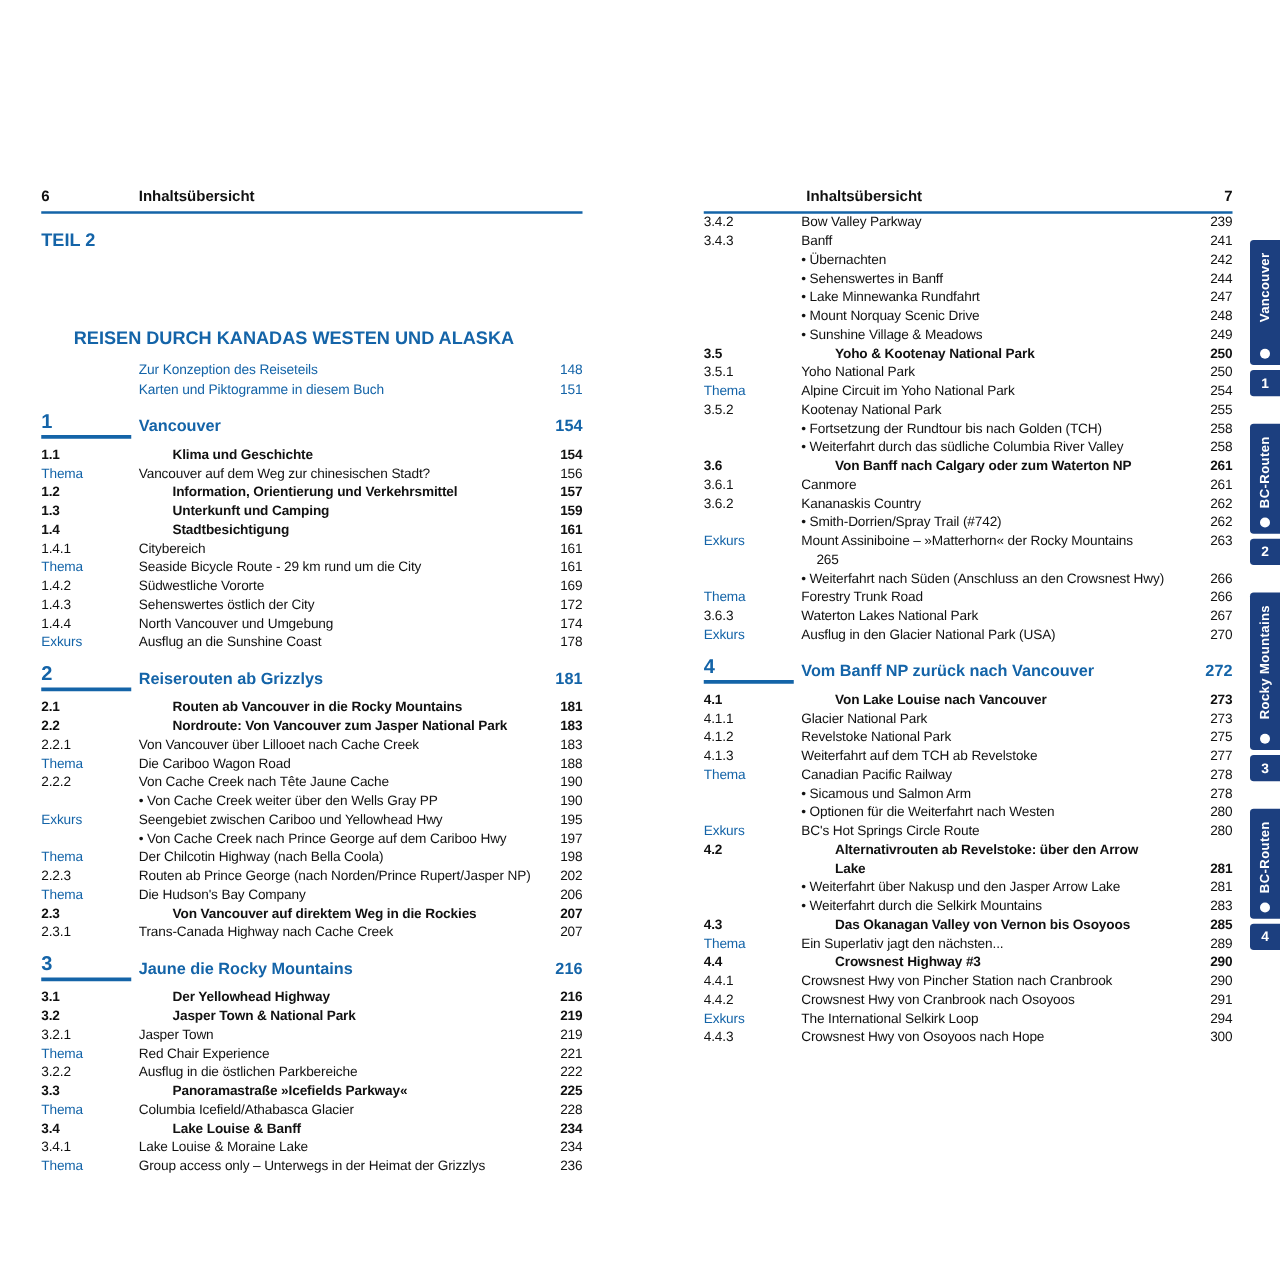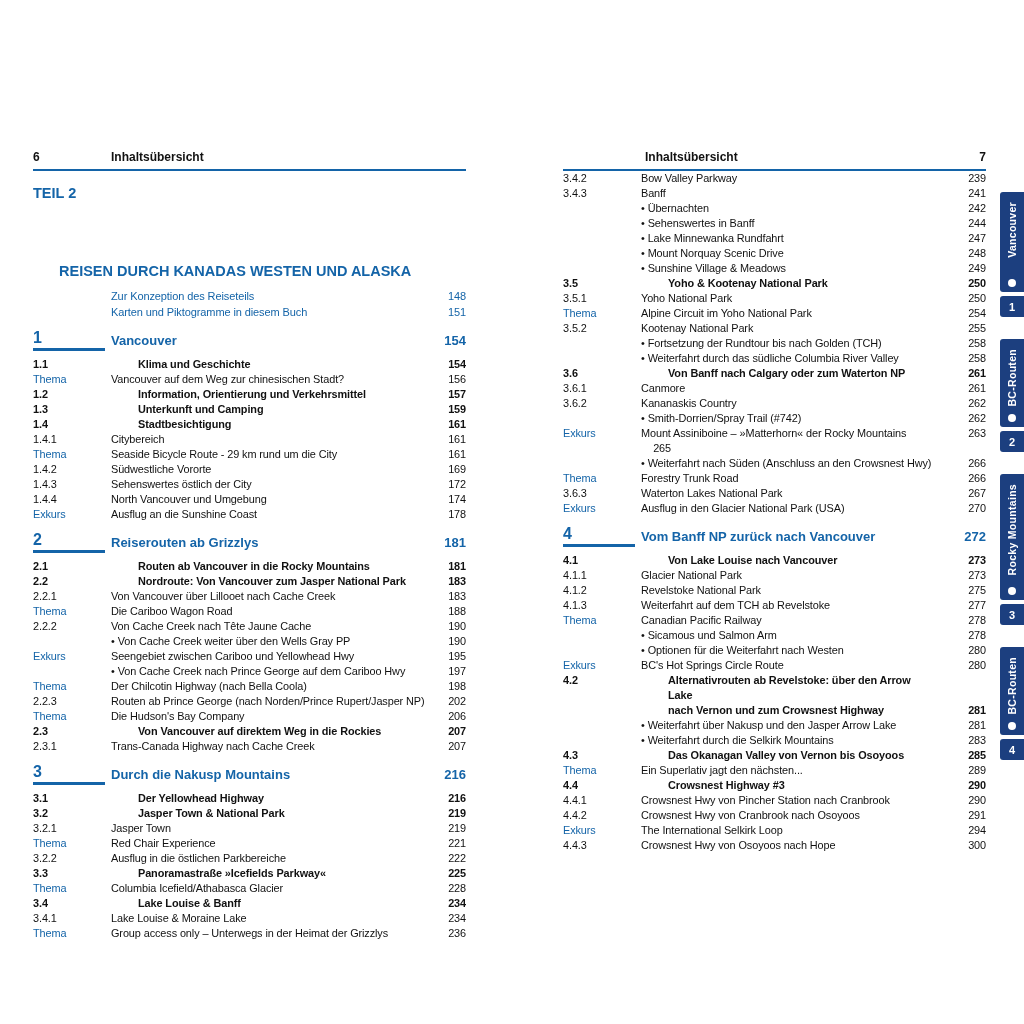--- a/index.html
+++ b/index.html
@@ -224,21 +224,21 @@
           <span class="ttl">Von Vancouver auf direktem Weg in die Rockies</span>
           <span class="pg">207</span>
         </div>
         <div class="row normal">
           <span class="lbl">2.3.1</span>
           <span class="ttl">Trans-Canada Highway nach Cache Creek</span>
           <span class="pg">207</span>
         </div>
         <div class="chapter">
           <span class="ch-num"><span class="num-box">3</span></span>
-          <span class="ch-ttl">Durch die Nakusp Mountains</span>
+          <span class="ch-ttl">Jaune die Rocky Mountains</span>
           <span class="ch-pg">216</span>
         </div>
         <div class="row bold">
           <span class="lbl">3.1</span>
           <span class="ttl">Der Yellowhead Highway</span>
           <span class="pg">216</span>
         </div>
         <div class="row bold">
           <span class="lbl">3.2</span>
           <span class="ttl">Jasper Town &amp; National Park</span>
@@ -450,21 +450,20 @@
         </div>
         <div class="row exkurs">
           <span class="lbl">Exkurs</span>
           <span class="ttl">BC's Hot Springs Circle Route</span>
           <span class="pg">280</span>
         </div>
         <div class="row bold">
           <span class="lbl">4.2</span>
           <span class="ttl wrap">
             <div>Alternativrouten ab Revelstoke: über den Arrow Lake</div>
-            <div>nach Vernon und zum Crowsnest Highway</div>
           </span>
           <span class="pg">281</span>
         </div>
         <div class="row bullet">
           <span class="lbl"></span>
           <span class="ttl">• Weiterfahrt über Nakusp und den Jasper Arrow Lake</span>
           <span class="pg">281</span>
         </div>
         <div class="row bullet">
           <span class="lbl"></span>

